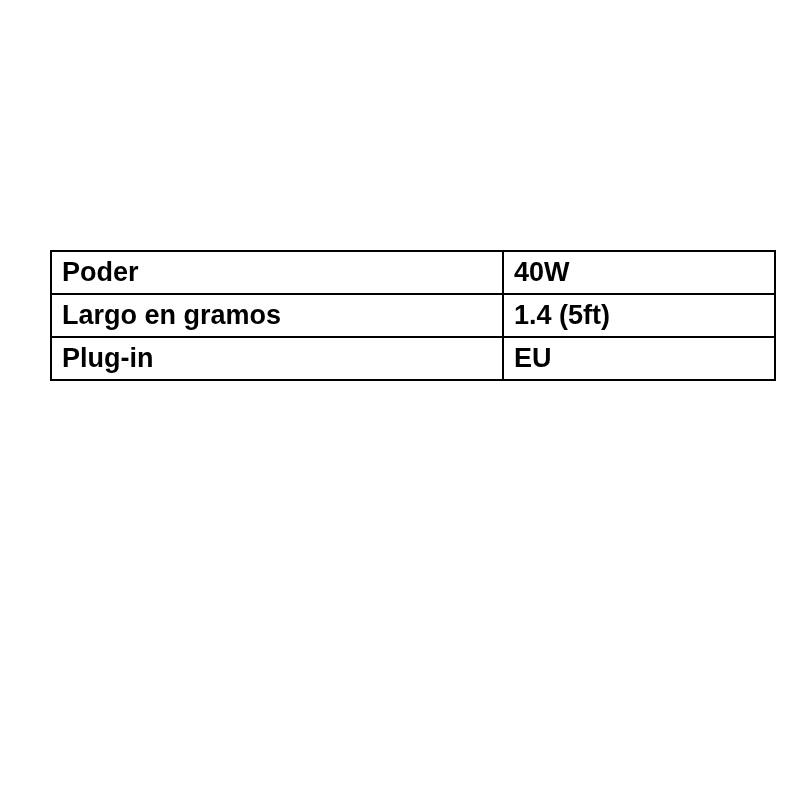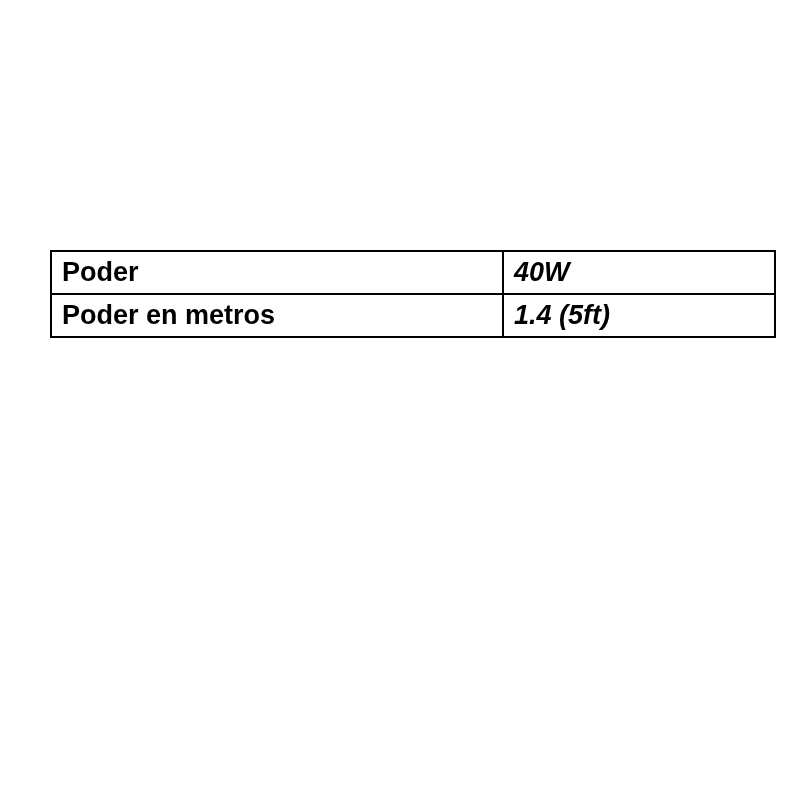--- a/index.html
+++ b/index.html
@@ -42,34 +42,37 @@
     line-height: 1;
     vertical-align: middle;
     white-space: nowrap;
     overflow: hidden;
   }
   table.spec-table td.label {
     width: 440px;
   }
   table.spec-table td.value {
     width: 260px;
-    font-style: italic;
   }
 </style>
 </head>
 <body>
 
 <div class="page">
   <div class="spec-table-wrap">
     <table class="spec-table">
       <tbody>
         <tr>
           <td class="label">Poder</td>
           <td class="value">40W</td>
         </tr>
         <tr>
-          <td class="label">Poder en metros</td>
+          <td class="label">Largo en gramos</td>
           <td class="value">1.4 (5ft)</td>
+        </tr>
+        <tr>
+          <td class="label">Plug-in</td>
+          <td class="value">EU</td>
         </tr>
       </tbody>
     </table>
   </div>
 </div>
 
 </body></html>

